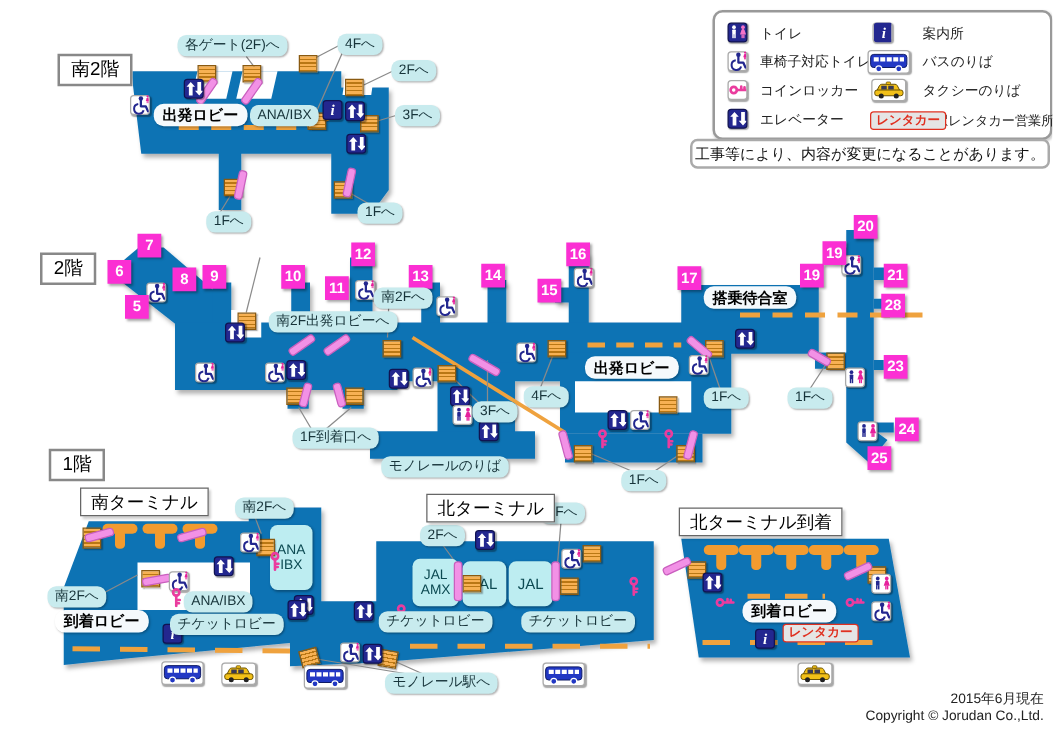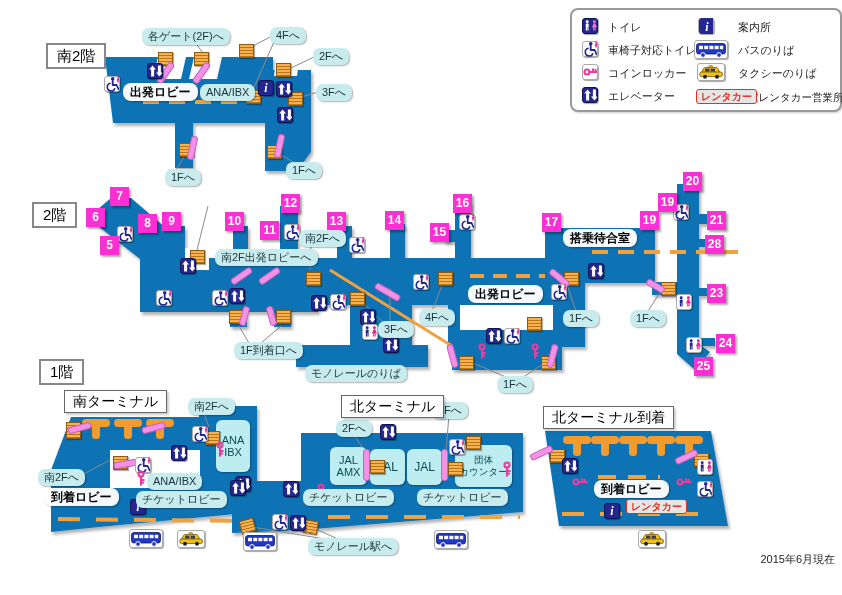--- a/index.html
+++ b/index.html
@@ -272,20 +272,21 @@
     <span class="ic navy" style="left:10px;top:77px">
         <svg width="16" height="16">
           <use href="#g-elev"></use>
         </svg>
       </span>
     <span class="ltext" style="left:36px;top:79px">エレベーター</span>
     <span class="rent" style="left:124px;top:79px;position:absolute">レンタカー</span>
     <span class="ltext" style="left:176px;top:80px;font-size:10.5px">駅レンタカー営業所</span>
   </div>
 
+  <div class="notice">工事等により、内容が変更になることがあります。</div>
 
   <div class="dir" style="left:142px;top:28px">各ゲート(2F)へ</div>
   <div class="dir" style="left:270px;top:27px">4Fへ</div>
   <div class="dir" style="left:313px;top:48px">2Fへ</div>
   <div class="dir" style="left:316px;top:84px">3Fへ</div>
   <div class="room" style="left:123px;top:83px">出発ロビー</div>
   <div class="dir" style="left:200px;top:84px">ANA/IBX</div>
   <div class="dir" style="left:165px;top:169px">1Fへ</div>
   <div class="dir" style="left:286px;top:162px">1Fへ</div>
 
@@ -507,22 +508,20 @@
   <div class="dir" style="left:308px;top:538px">モノレール駅へ</div>
   <div class="room" style="left:594px;top:480px">到着ロビー</div>
   <div class="rent" style="left:626px;top:499px">レンタカー</div>
 
   <div class="counter" style="left:216px;top:420px;width:34px;height:52px">ANA
 IBX</div>
   <div class="counter" style="left:330px;top:447px;width:37px;height:38px">JAL
 AMX</div>
   <div class="counter" style="left:370px;top:449px;width:35px;height:36px;font-size:12px">JAL</div>
   <div class="counter" style="left:407px;top:449px;width:35px;height:36px;font-size:12px">JAL</div>
-  <div class="counter" style="left:455px;top:445px;width:57px;height:42px;font-size:9.5px">団体
-カウンター</div>
 
   <div class="stairs" style="left:66px;top:422px;height:15px"></div>
   <div class="stairs" style="left:205px;top:431px"></div>
   <div class="stairs" style="left:113px;top:456px"></div>
   <div class="stairs" style="left:240px;top:519px;transform:rotate(-15deg)"></div>
   <div class="stairs" style="left:303px;top:520px;transform:rotate(10deg)"></div>
   <div class="stairs" style="left:370px;top:460px"></div>
   <div class="stairs" style="left:448px;top:462px"></div>
   <div class="stairs" style="left:466px;top:436px"></div>
   <div class="stairs" style="left:550px;top:449px"></div>
@@ -657,15 +656,16 @@
     </span>
   <span class="ic navy ic-info" style="left:604px;top:503px"></span>
   <span class="ic car" style="left:638px;top:530px">
       <svg width="26" height="16">
         <use href="#g-taxi"></use>
       </svg>
     </span>
 
   <div class="footer">
     <div>2015年6月現在</div>
+    <div>Copyright © Jorudan Co.,Ltd.</div>
   </div>
 
 </div>
 
 </body></html>

